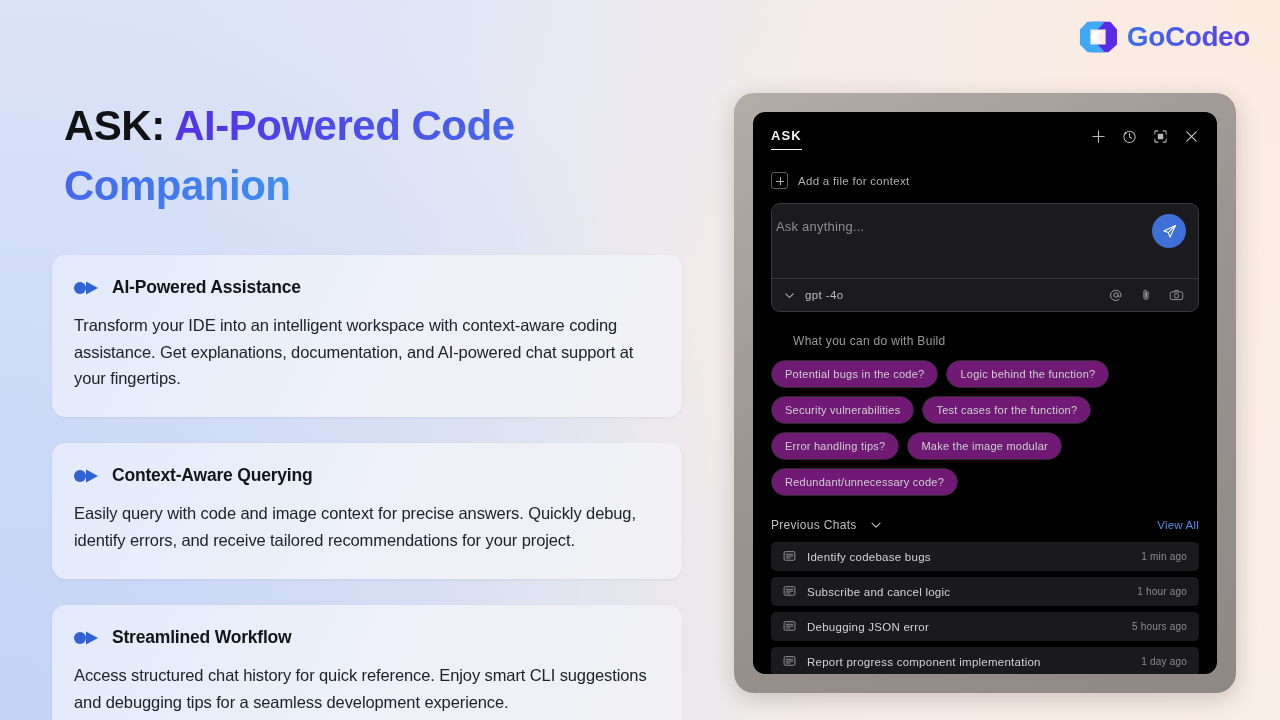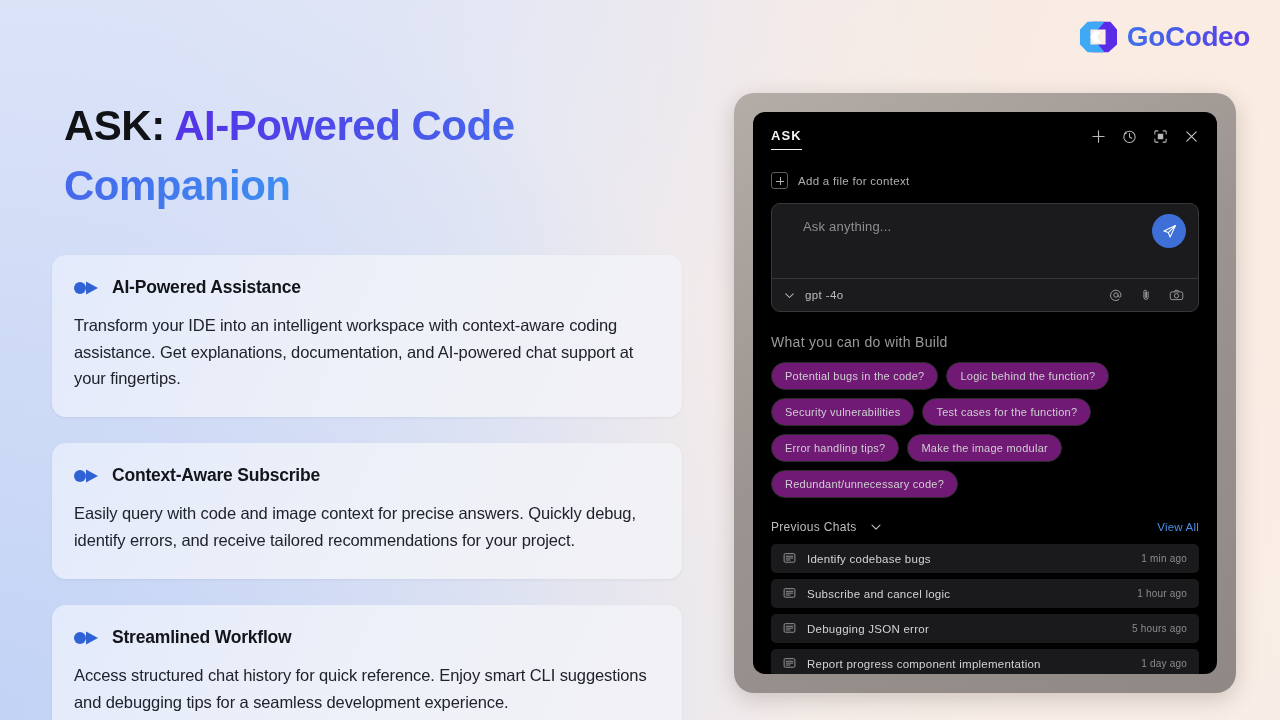--- a/index.html
+++ b/index.html
@@ -97,39 +97,39 @@
   .ctx-box::before { left: 3.5px; right: 3.5px; top: 7.5px; height: 1px; }
   .ctx-box::after { top: 3.5px; bottom: 3.5px; left: 7.5px; width: 1px; }
   .ctx-label { font-size: 11.5px; color: #b0b0b2; letter-spacing: .3px; }
 
   .composer {
     margin-top: 14px;
     border: 1px solid #38383a; border-radius: 9px;
     background: #1b1b1d;
     display: flex; flex-direction: column;
   }
-  .composer-top { position: relative; padding: 15px 16px 22px 31px; min-height: 74px; }
+  .composer-top { position: relative; padding: 15px 16px 22px 4px; min-height: 74px; }
   .composer-placeholder { font-size: 13px; color: #8e8e90; letter-spacing: .2px; }
   .send-btn {
     position: absolute; right: 12px; top: 10px;
     width: 34px; height: 34px; border-radius: 50%;
     background: #3d6fd6;
     display: flex; align-items: center; justify-content: center;
   }
   .composer-bottom {
     border-top: 1px solid #38383a;
     padding: 9px 14px 9px 12px;
     display: flex; align-items: center; justify-content: space-between;
   }
   .model-sel { display: flex; align-items: center; gap: 10px; }
   .model-name { font-size: 11.5px; color: #bdbdbf; letter-spacing: .4px; }
   .composer-tools { display: flex; align-items: center; gap: 16px; }
 
   .section-label {
-    margin-top: 22px; font-size: 14px; color: #9a9a9c; letter-spacing: .3px;
+    margin-top: 22px; font-size: 12px; color: #9a9a9c; letter-spacing: .3px; margin-left: 22px;
   }
   .chips { margin-top: 12px; display: flex; flex-wrap: wrap; gap: 8px; }
   .chip {
     background: #701a75; border: 1px solid #2b2b2d;
     border-radius: 999px; padding: 7px 13px;
     font-size: 11px; color: #cfcfd1; letter-spacing: .25px;
     white-space: nowrap;
   }
 
   .prev-head {
@@ -175,21 +175,21 @@
       </div>
       <p class="card-body">Transform your IDE into an intelligent workspace with context-aware coding assistance. Get explanations, documentation, and AI-powered chat support at your fingertips.</p>
     </div>
 
     <div class="card">
       <div class="card-head">
         <svg class="bullet-icon" width="26" height="14" viewBox="0 0 26 14">
           <circle cx="6" cy="7" r="6" fill="#2f62d4"></circle>
           <path d="M12 0.6 L24 7 L12 13.4 Z" fill="#2f62d4"></path>
         </svg>
-        <span class="card-title">Context-Aware Subscribe</span>
+        <span class="card-title">Context-Aware Querying</span>
       </div>
       <p class="card-body">Easily query with code and image context for precise answers. Quickly debug, identify errors, and receive tailored recommendations for your project.</p>
     </div>
 
     <div class="card">
       <div class="card-head">
         <svg class="bullet-icon" width="26" height="14" viewBox="0 0 26 14">
           <circle cx="6" cy="7" r="6" fill="#2f62d4"></circle>
           <path d="M12 0.6 L24 7 L12 13.4 Z" fill="#2f62d4"></path>
         </svg>

